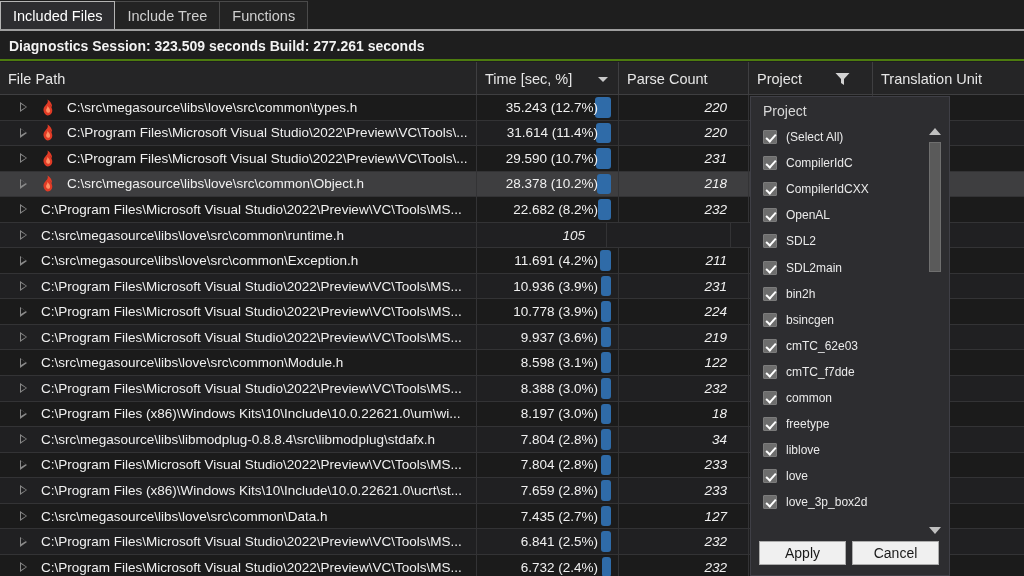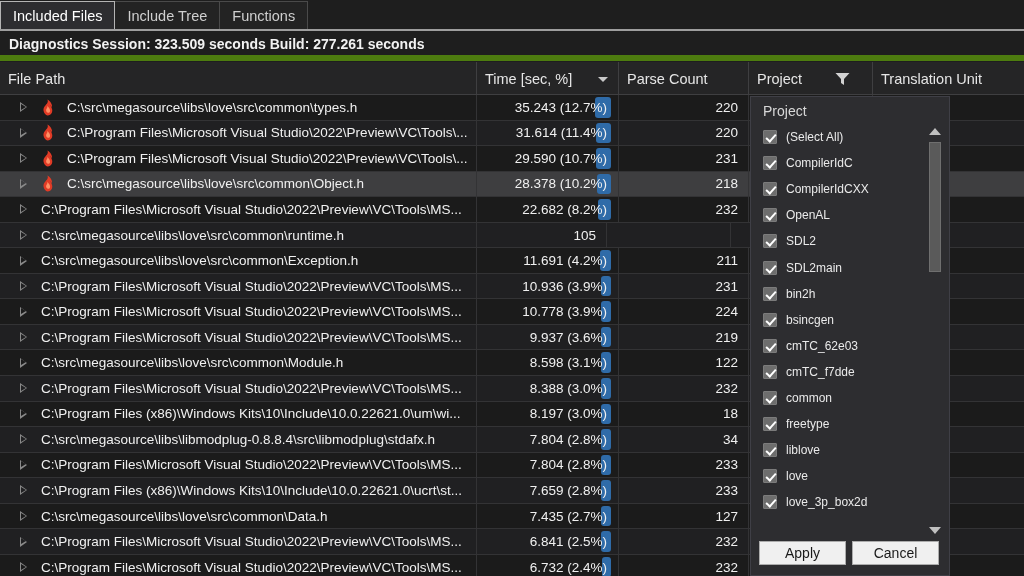--- a/index.html
+++ b/index.html
@@ -35,21 +35,21 @@
     position: relative; z-index: 3;
   }
 
   
   .summary {
     position: absolute; left: 0; top: 33px; width: 1024px; height: 28px;
     display: flex; align-items: center;
     padding-left: 9px;
     font-size: 14px; font-weight: bold; color: #f2f2f2;
     background: #1e1e1e;
-    border-bottom: 6px solid #4d7c0f;
+    border-bottom: 2px solid #4d7c0f;
   }
 
   
   .grid-header {
     position: absolute; left: 0; top: 62px; width: 1024px; height: 33px;
     background: #252526;
     border-bottom: 1px solid #3f3f41;
     display: flex;
   }
   .hcell {
@@ -93,22 +93,22 @@
   .row.selected { background: #3e3e40; }
 
   .cell {
     display: flex; align-items: center;
     border-right: 1px solid #333335;
     font-size: 13.5px; color: #f0f0f0;
     padding: 0 8px; white-space: nowrap; overflow: hidden;
     position: relative;
   }
   .c-filepath { width: 477px; padding-left: 20px; gap: 12px; }
-  .c-time { width: 142px; justify-content: flex-end; padding-right: 11px; }
-  .c-parse { width: 130px; justify-content: flex-end; padding-right: 10px; }
+  .c-time { width: 142px; justify-content: flex-end; padding-right: 20px; }
+  .c-parse { width: 130px; justify-content: flex-end; padding-right: 21px; font-style: italic; }
   .c-project { width: 124px; }
   .c-tu { width: 151px; border-right: none; }
 
   .expander {
     width: 0; height: 0; flex: 0 0 auto;
     border-top: 5px solid transparent;
     border-bottom: 5px solid transparent;
     border-left: 7px solid transparent;
     position: relative;
     margin-right: 2px;

